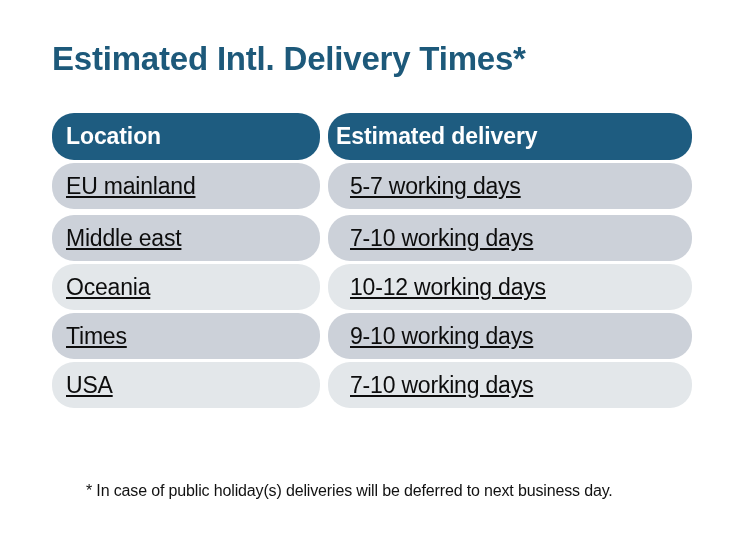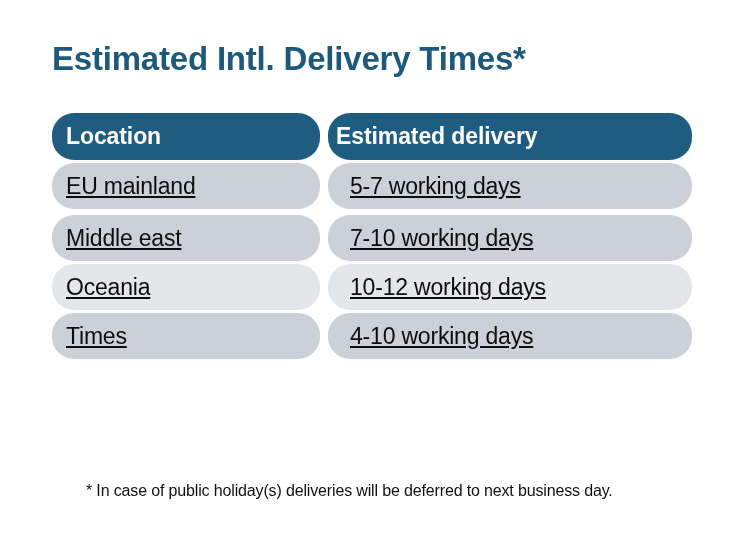--- a/index.html
+++ b/index.html
@@ -179,25 +179,30 @@
           <td class="cell-delivery">10-12 working days</td>
         </tr>
         <tr class="row-spacer">
           <td></td>
           <td class="cell-gap"></td>
           <td></td>
         </tr>
         <tr class="data-row shade-dark">
           <td class="cell-location">Times</td>
           <td class="cell-gap"></td>
-          <td class="cell-delivery">4-10 working days</td>
-        </tr>
-        <tr class="row-spacer">
-          <td></td>
-          <td class="cell-gap"></td>
-          <td></td>
+          <td class="cell-delivery">9-10 working days</td>
+        </tr>
+        <tr class="row-spacer">
+          <td></td>
+          <td class="cell-gap"></td>
+          <td></td>
+        </tr>
+        <tr class="data-row shade-light">
+          <td class="cell-location">USA</td>
+          <td class="cell-gap"></td>
+          <td class="cell-delivery">7-10 working days</td>
         </tr>
       </tbody>
   </table>
 
   <div class="footnote">* In case of public holiday(s) deliveries will be deferred to next business day.</div>
 
 </div>
 
 </body></html>

